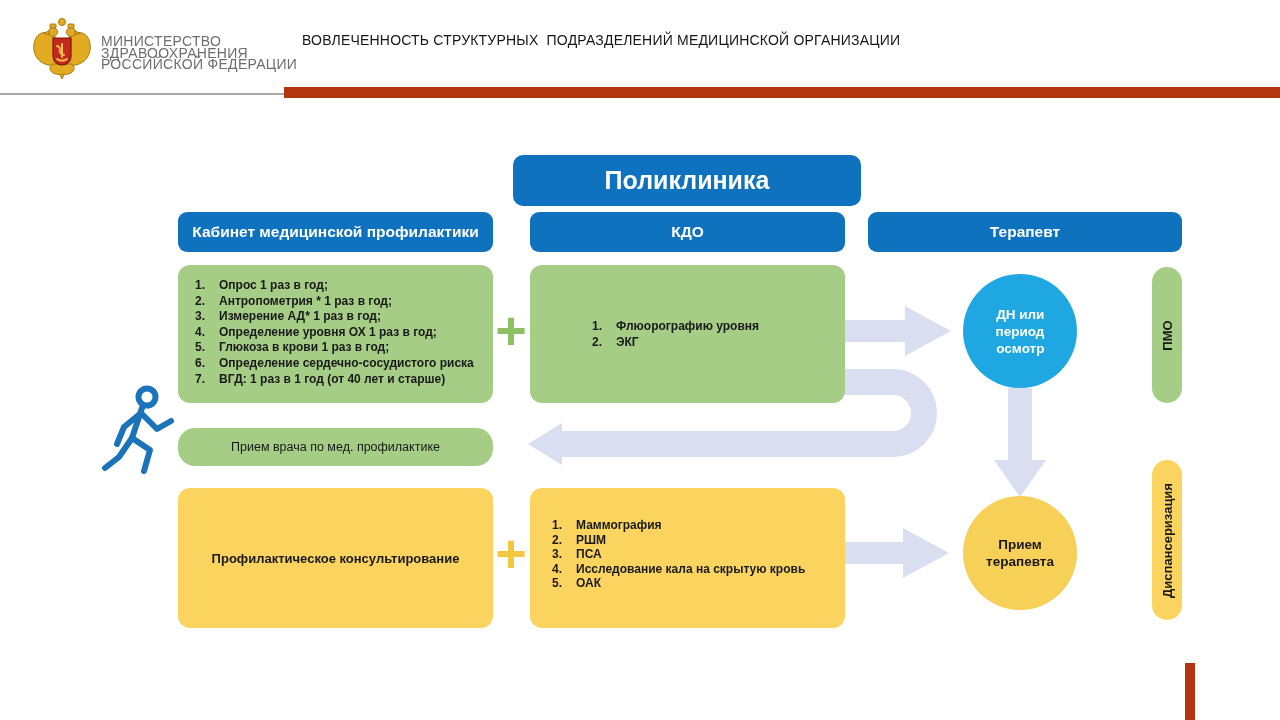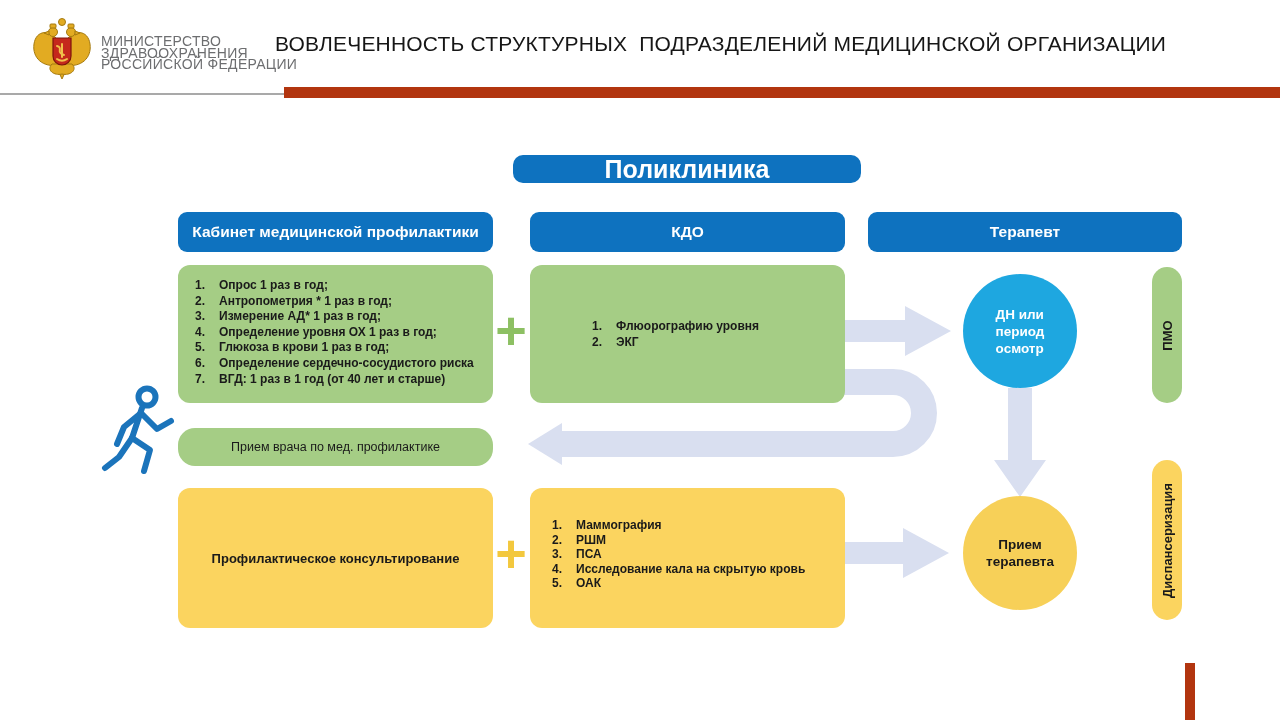--- a/index.html
+++ b/index.html
@@ -10,34 +10,34 @@
   }
   .abs { position:absolute; }
 
   
   .emblem { left:30px; top:15px; width:64px; height:68px; }
   .ministry {
     left:101px; top:36px; font-size:14px; font-weight:normal; color:#6d6e70;
     line-height:11.5px; letter-spacing:0.3px; white-space:pre-line;
   }
   .slide-title {
-    left:275px; top:32px; font-size:21px; color:#161616;
+    left:302px; top:32px; font-size:14px; color:#161616;
     letter-spacing:0.2px; white-space:pre;
   }
   .gray-line { left:0; top:93px; width:284px; height:2px; background:#a9a9a9; }
   .red-bar   { left:284px; top:87px; width:996px; height:11px; background:#b2350f; }
   .bottom-red-bar { left:1185px; top:663px; width:10px; height:57px; background:#b2350f; }
 
   
   .flow-layer { left:0; top:0; width:1280px; height:720px; z-index:0; pointer-events:none; }
 
   
   .node { z-index:1; display:flex; align-items:center; justify-content:center; box-sizing:border-box; }
   .blue-box { background:#0e72bf; color:#ffffff; font-weight:bold; }
-  .polyclinic { left:513px; top:155px; width:348px; height:28px; border-radius:10px; font-size:25px; }
+  .polyclinic { left:513px; top:155px; width:348px; height:51px; border-radius:10px; font-size:25px; }
   .colhead    { top:212px; height:40px; border-radius:9px; font-size:15.5px; }
   .colhead.c1 { left:178px; width:315px; }
   .colhead.c2 { left:530px; width:315px; }
   .colhead.c3 { left:868px; width:314px; }
 
   .green-box  { background:#a5cd85; border-radius:12px; }
   .yellow-box { background:#fbd45f; border-radius:12px; }
 
   .kmp-box { left:178px; top:265px; width:315px; height:138px; z-index:1; box-sizing:border-box; padding:13px 8px 0 17px; }
   .kdo-pmo-box { left:530px; top:265px; width:315px; height:138px; z-index:1; box-sizing:border-box;
@@ -53,21 +53,21 @@
 
   .green-pill { left:178px; top:428px; width:315px; height:38px; border-radius:17px; font-size:12.5px; font-weight:normal; }
   .counseling { left:178px; top:488px; width:315px; height:140px; font-size:13px; font-weight:bold; }
 
   .plus { z-index:1; width:46px; text-align:center; font-weight:bold; font-size:54px; line-height:58px; }
   .plus.green  { left:488px; top:301px; color:#8dc063; }
   .plus.yellow { left:488px; top:524px; color:#f3c83e; }
 
   .circle { width:114px; height:114px; border-radius:50%; font-weight:bold; font-size:13.5px;
             line-height:17px; white-space:pre-line; }
-  .dn-circle { left:963px; top:274px; background:#1ea7e0; color:#ffffff; text-align:left; }
+  .dn-circle { left:963px; top:274px; background:#1ea7e0; color:#ffffff; text-align:right; }
   .therapist-circle { left:963px; top:496px; background:#f7d058; color:#1a1a1a; text-align:center; }
 
   .vpill { width:30px; border-radius:15px; }
   .vpill span { transform:rotate(-90deg); white-space:nowrap; font-weight:bold; font-size:13px; color:#1a1a1a; }
   .pmo-pill  { left:1152px; top:267px; height:136px; background:#a5cd85; }
   .disp-pill { left:1152px; top:460px; height:160px; background:#fbd45f; }
 </style>
 </head>
 <body>
 

